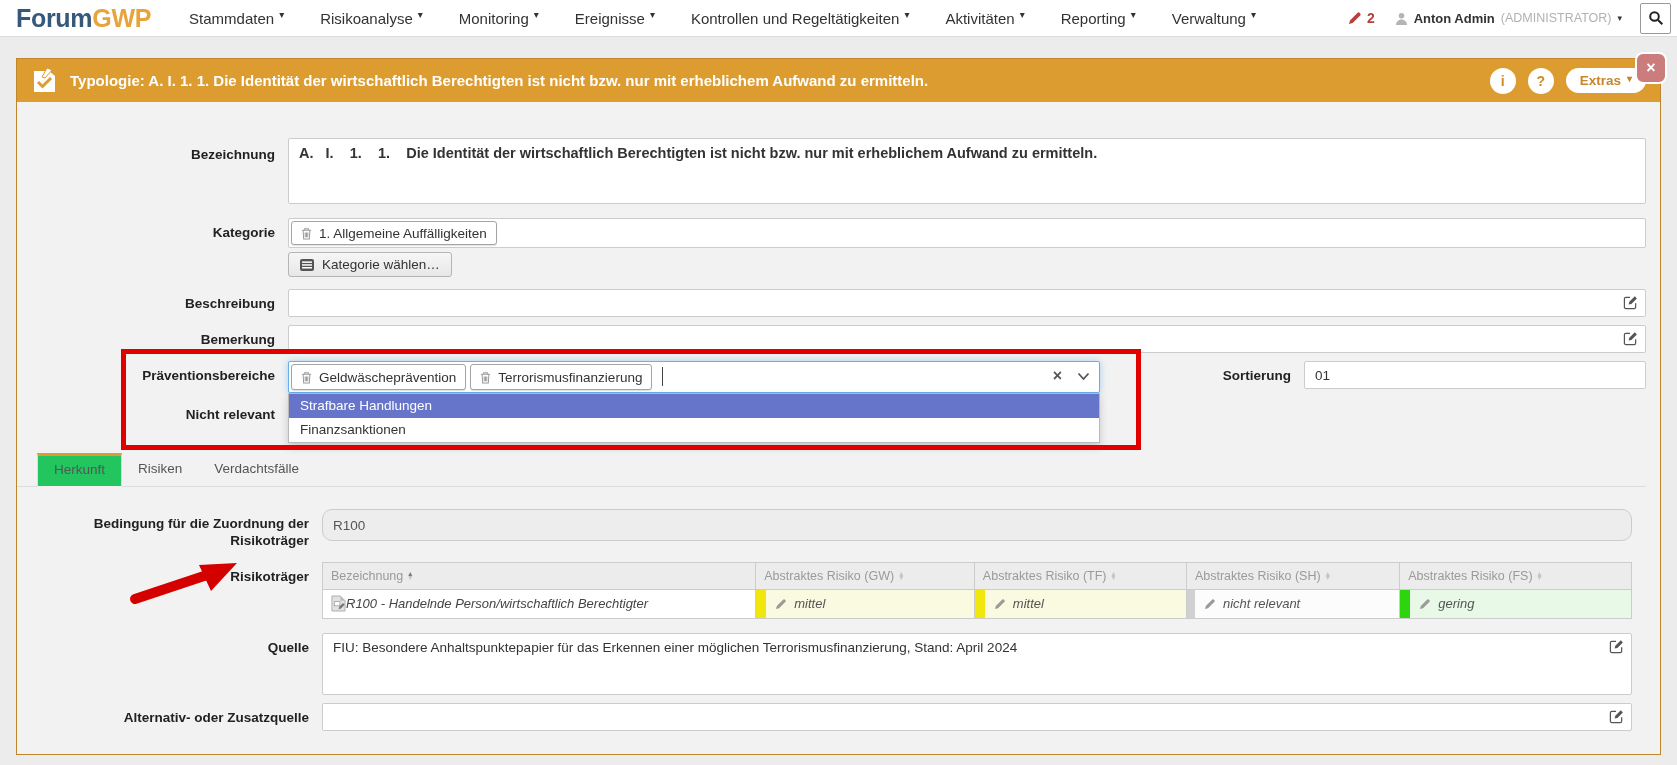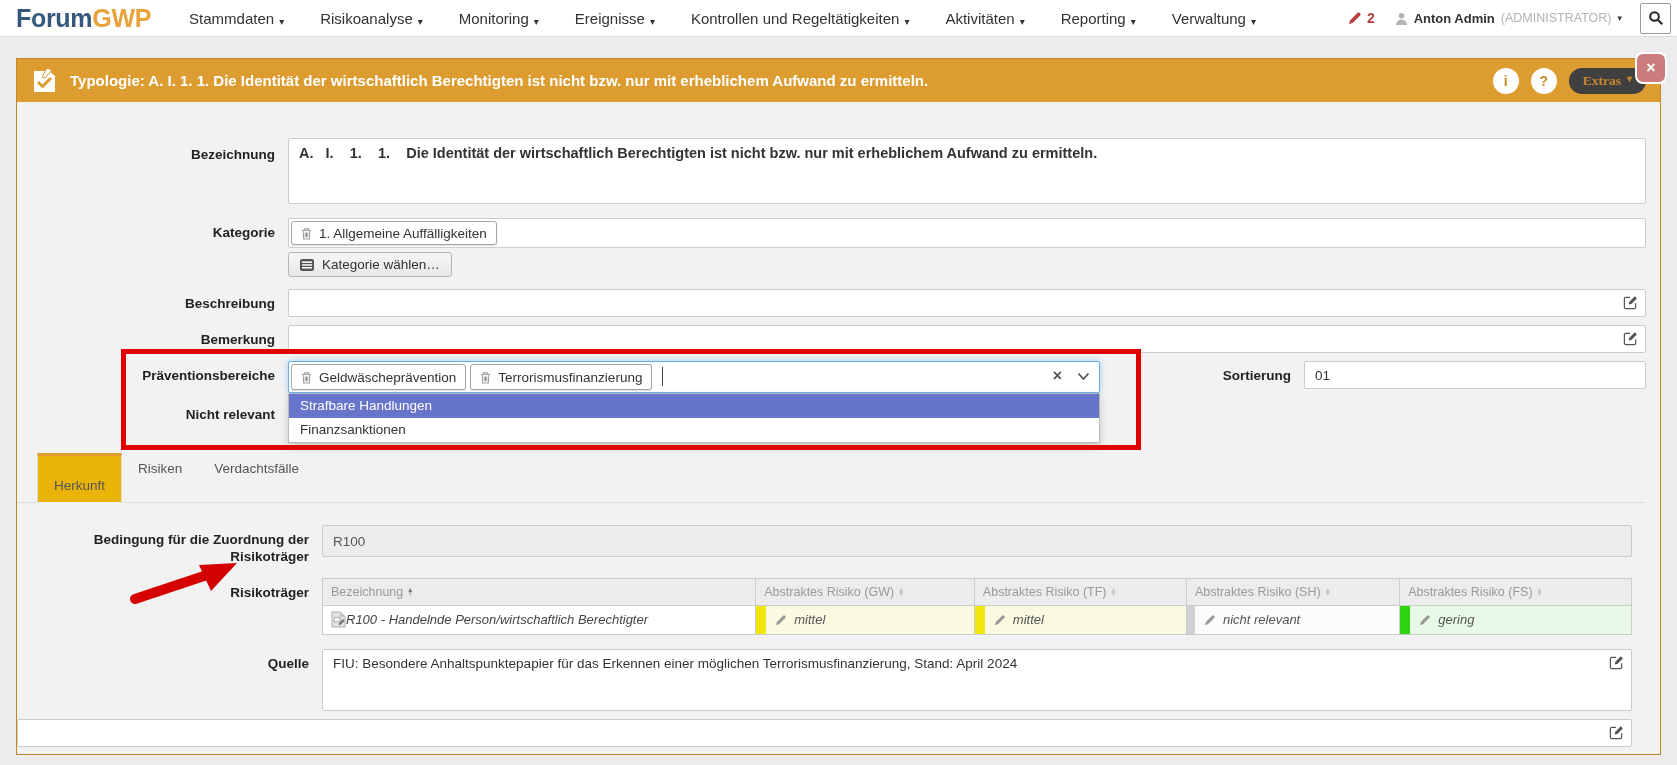--- a/index.html
+++ b/index.html
@@ -13,42 +13,42 @@
   }
   
   .navbar {
     height:37px; background:#fff; border-bottom:1px solid #dcdcdc;
     display:flex; align-items:center; padding-left:16px;
   }
   .brand { font-size:25px; font-weight:bold; letter-spacing:-.3px; white-space:nowrap; }
   .brand .p1 { color:#35587c; }
   .brand .p2 { color:#e8a33a; }
   .nav-items { display:flex; margin-left:38px; gap:36px; }
-  .nav-item { font-size:15px; color:#333; cursor:pointer; white-space:nowrap; display:flex; align-items:flex-end; gap:5px; }
+  .nav-item { font-size:15px; color:#333; cursor:pointer; white-space:nowrap; display:flex; align-items:flex-start; gap:5px; }
   .nav-item .caret { font-size:10px; line-height:1; }
   .nav-right { margin-left:auto; display:flex; align-items:center; gap:10px; padding-right:6px; }
   .edit-badge { display:flex; align-items:center; gap:5px; color:#b5403e; font-weight:bold; font-size:14px; margin-right:10px; }
   .user { display:flex; align-items:center; gap:6px; font-size:13px; }
   .user .uname { font-weight:bold; color:#333; }
   .user .urole { color:#b2b2b2; font-size:12.5px; }
   .user .caret { font-size:9px; }
   .search-btn { width:31px; height:31px; border:1px solid #999; border-radius:2px; background:#fff;
     display:flex; align-items:center; justify-content:center; margin-left:8px; cursor:pointer; }
 
   
   .dialog {
     position:absolute; left:16px; top:58px; width:1645px; height:697px;
     background:#f2f2f2; border:1px solid #c0862c;
   }
   .dlg-header { height:43px; background:#dd9c30; display:flex; align-items:center; padding:16px 14px; gap:12px; }
   .dlg-title { color:#fff; font-weight:bold; font-size:15px; flex:1; white-space:nowrap; overflow:hidden; }
   .round-btn { width:26px; height:26px; border-radius:50%; background:#fff; color:#cd8b26;
     font-weight:bold; font-size:14px; display:flex; align-items:center; justify-content:center; cursor:pointer; flex-shrink:0; }
-  .extras-btn { background:#404040; color:#c8862c; font-weight:bold; font-size:13.5px;
-    border-radius:15px; padding:5px 14px; display:flex; gap:6px; cursor:pointer; flex-shrink:0;font-family:Liberation Serif, serif; }
+  .extras-btn { background:#ffffff; color:#c8862c; font-weight:bold; font-size:13.5px;
+    border-radius:15px; padding:5px 14px; display:flex; gap:6px; cursor:pointer; flex-shrink:0; }
   .extras-btn .caret { font-size:10px; }
   .close-btn { position:absolute; top:-7px; right:-7px; width:32px; height:32px;
     background:#ca7d7c; border:2px solid #fff; border-radius:8px; color:#fff; font-weight:bold;
     font-size:16px; display:flex; align-items:center; justify-content:center; cursor:pointer; z-index:20; }
 
   
   .form { padding:36px 14px 0 0; }
   .row { display:flex; align-items:flex-start; }
   .lbl { width:271px; flex-shrink:0; text-align:right; padding-right:13px; padding-top:7px;
     font-weight:bold; font-size:13.5px; color:#222; line-height:1.25; }
@@ -81,26 +81,26 @@
     border:1px solid #b9b9b9; box-shadow:0 4px 8px rgba(0,0,0,.18); z-index:6; }
   .dd-opt { height:24px; line-height:24px; padding:0 11px; font-size:13.5px; color:#333; cursor:pointer; }
   .dd-opt.hl { background:#6674c9; color:#fff; }
   .sort-lbl { flex:1; text-align:right; font-weight:bold; font-size:13.5px; color:#222; padding:7px 13px 0 0; }
   .sort-input { width:342px; flex-shrink:0; }
   .nr-row { margin-top:12px; height:24px; }
 
   
   .tabs { display:flex; margin-top:24px; padding-left:20px; border-bottom:1px solid #ddd; }
   .tab { padding:8px 16px 9px; font-size:13.5px; color:#555; cursor:pointer; margin-bottom:-1px; }
-  .tab.active { background:#eab308; border:1px solid #ddd; border-bottom-color:#f2f2f2;
-    border-top:3px solid #dd9c30; padding-top:22px; }
+  .tab.active { background:#22c55e; border:1px solid #ddd; border-bottom-color:#f2f2f2;
+    border-top:3px solid #dd9c30; padding-top:6px; }
   .tabpane { padding:22px 14px 16px 0; }
   .trow { display:flex; align-items:flex-start; }
   .trow .lbl { width:305px; }
-  .readonly { background:#ededed; border:1px solid #ccc; border-radius:2px; height:32px;
+  .readonly { background:#ededed; border:1px solid #ccc; border-radius:10px; height:32px;
     font-size:13.5px; color:#555; padding:8px 10px; }
 
   
   table.risk { width:100%; border-collapse:collapse; background:#fff; table-layout:fixed; }
   table.risk th { background:#ececec; border:1px solid #ccc; font-weight:normal; text-align:left;
     color:#9a9a9a; font-size:12.5px; padding:6px 8px; white-space:nowrap; overflow:hidden; cursor:pointer; }
   table.risk td { border:1px solid #ccc; padding:0; height:28px; overflow:hidden; }
   .sorts { display:inline-flex; flex-direction:column; line-height:.55; font-size:8px; margin-left:5px; vertical-align:middle; color:#c6c6c6; }
   .sorts .on { color:#7a7a7a; }
   .cell { display:flex; align-items:center; padding:0 8px; height:28px;
@@ -465,20 +465,21 @@
           <span class="edit-ic">
               <svg width="15" height="15" viewBox="0 0 16 16">
                 <path fill="none" stroke="#555" stroke-width="1.3" d="M13.5 8.8v4.2a1.5 1.5 0 0 1-1.5 1.5H3a1.5 1.5 0 0 1-1.5-1.5V4A1.5 1.5 0 0 1 3 2.5h4.5"></path>
                 <path fill="#555" d="M6 10.2l.7-2.9 5.9-5.9 2.2 2.2-5.9 5.9-2.9.7z"></path>
               </svg>
             </span>
         </div>
       </div>
 
       <div class="trow">
+        <div class="lbl">Alternativ- oder Zusatzquelle</div>
         <div class="field">
           <div class="input"></div>
           <span class="edit-ic">
               <svg width="15" height="15" viewBox="0 0 16 16">
                 <path fill="none" stroke="#555" stroke-width="1.3" d="M13.5 8.8v4.2a1.5 1.5 0 0 1-1.5 1.5H3a1.5 1.5 0 0 1-1.5-1.5V4A1.5 1.5 0 0 1 3 2.5h4.5"></path>
                 <path fill="#555" d="M6 10.2l.7-2.9 5.9-5.9 2.2 2.2-5.9 5.9-2.9.7z"></path>
               </svg>
             </span>
         </div>
       </div>

